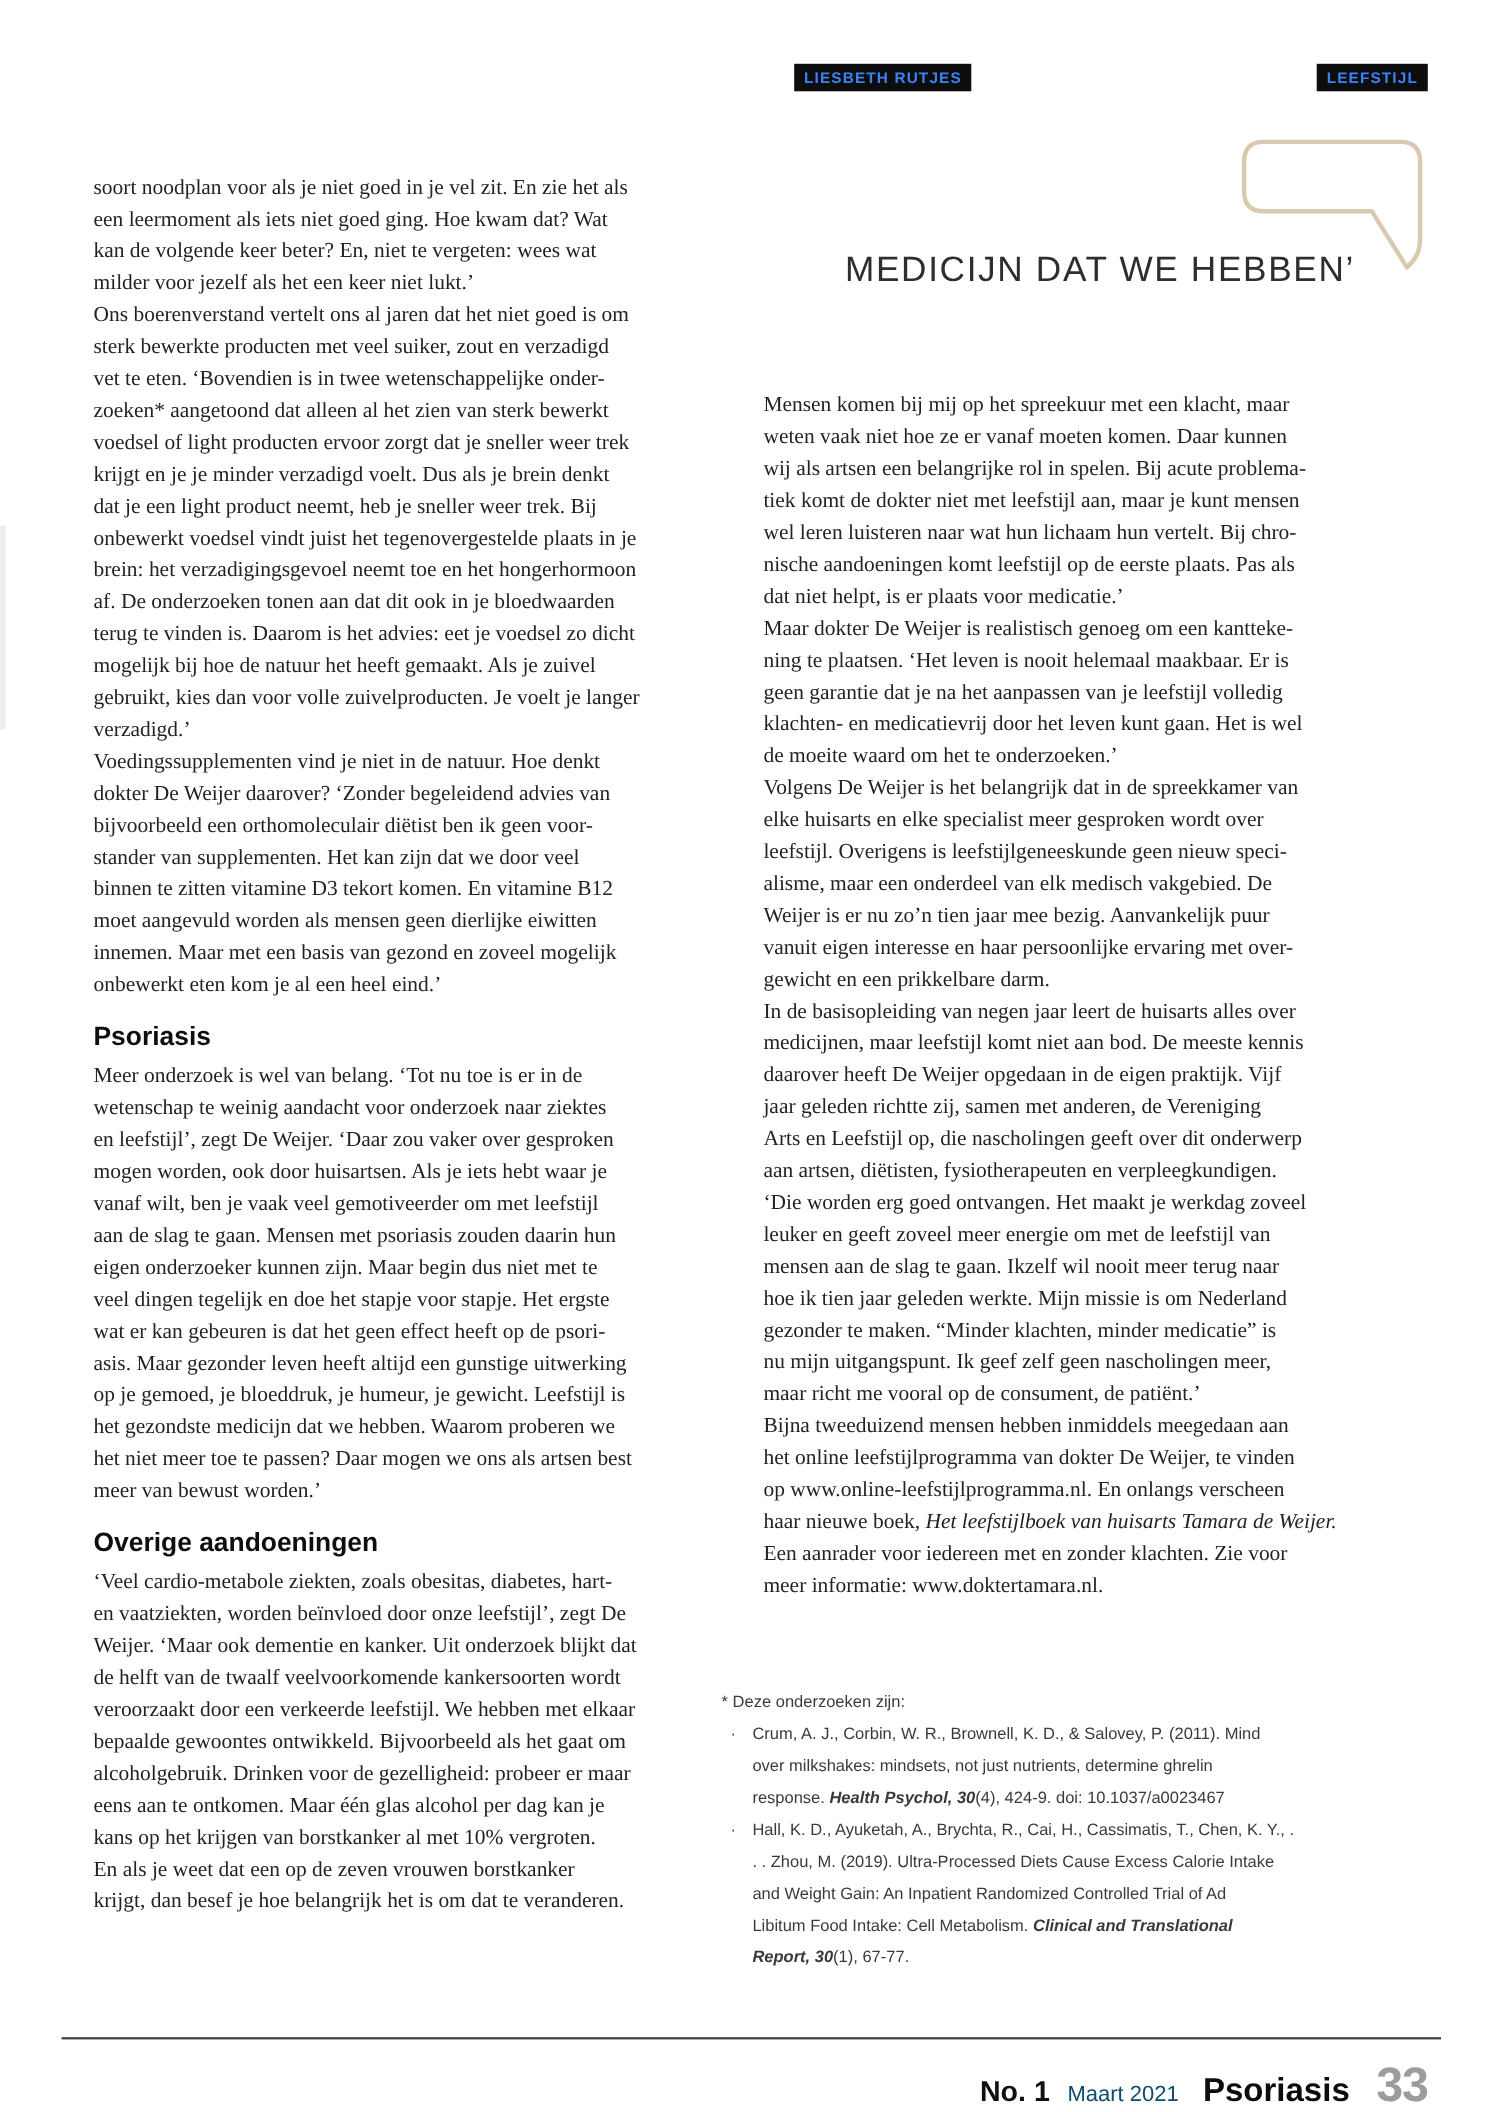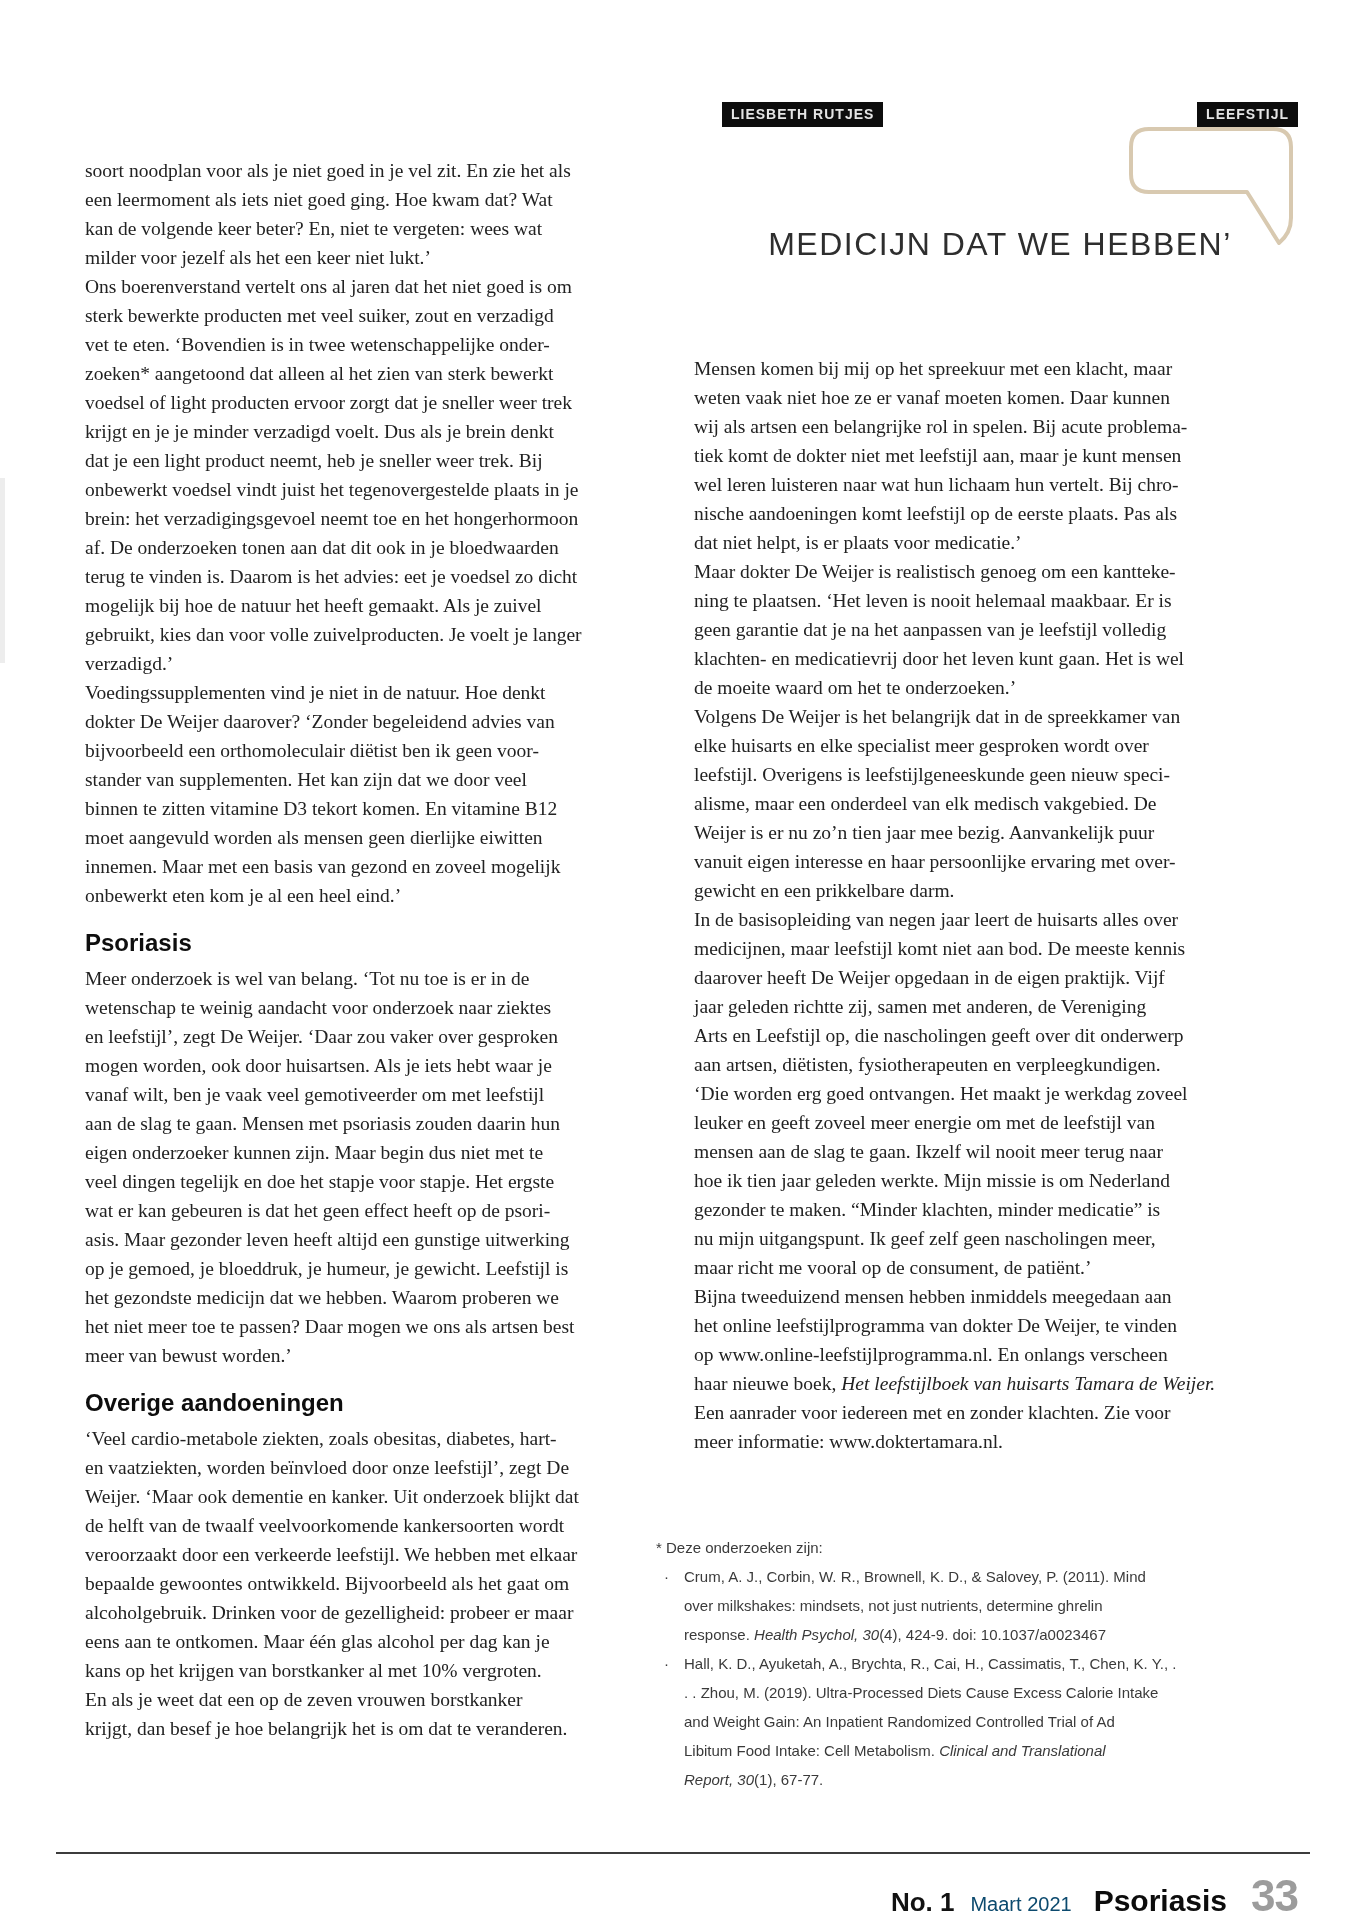--- a/index.html
+++ b/index.html
@@ -12,26 +12,25 @@
     overflow: hidden;
     font-family: "Liberation Sans", sans-serif;
     color: #1f1f1f;
   }
 
   
   .badge {
     position: absolute;
     top: 58px;
     background: #0d0d0d;
-    color: #e5e5e5;
+    color: #3b82f6;
     font: 700 14px/1 "Liberation Sans", sans-serif;
     letter-spacing: 1px;
     padding: 5px 9px 6px;
     white-space: nowrap;
-    margin-top: 44px;
   }
   .badge-author { left: 722px; }
   .badge-category { right: 60px; }
 
   
   .bubble-svg { position: absolute; left: 1128px; top: 126px; }
 
   
   .pull-quote {
     position: absolute;
@@ -77,21 +76,21 @@
     left: 656px;
     top: 1533px;
     width: 620px;
     font: 400 15px/29px "Liberation Sans", sans-serif;
     color: #3a3a3a;
   }
   .footnotes .fn-intro { white-space: pre-line; }
   .ref-row { display: flex; align-items: flex-start; }
   .ref-bullet { width: 28px; padding-left: 8px; box-sizing: border-box; flex: none; }
   .ref-text { flex: 1; white-space: pre-line; }
-  .ref-text i { font-style: italic; }
+  .ref-text i { font-style: italic; font-weight: bold; }
 
   
   .footer-rule {
     position: absolute;
     left: 56px;
     top: 1852px;
     width: 1254px;
     height: 2px;
     background: #3c3c3c;
   }

